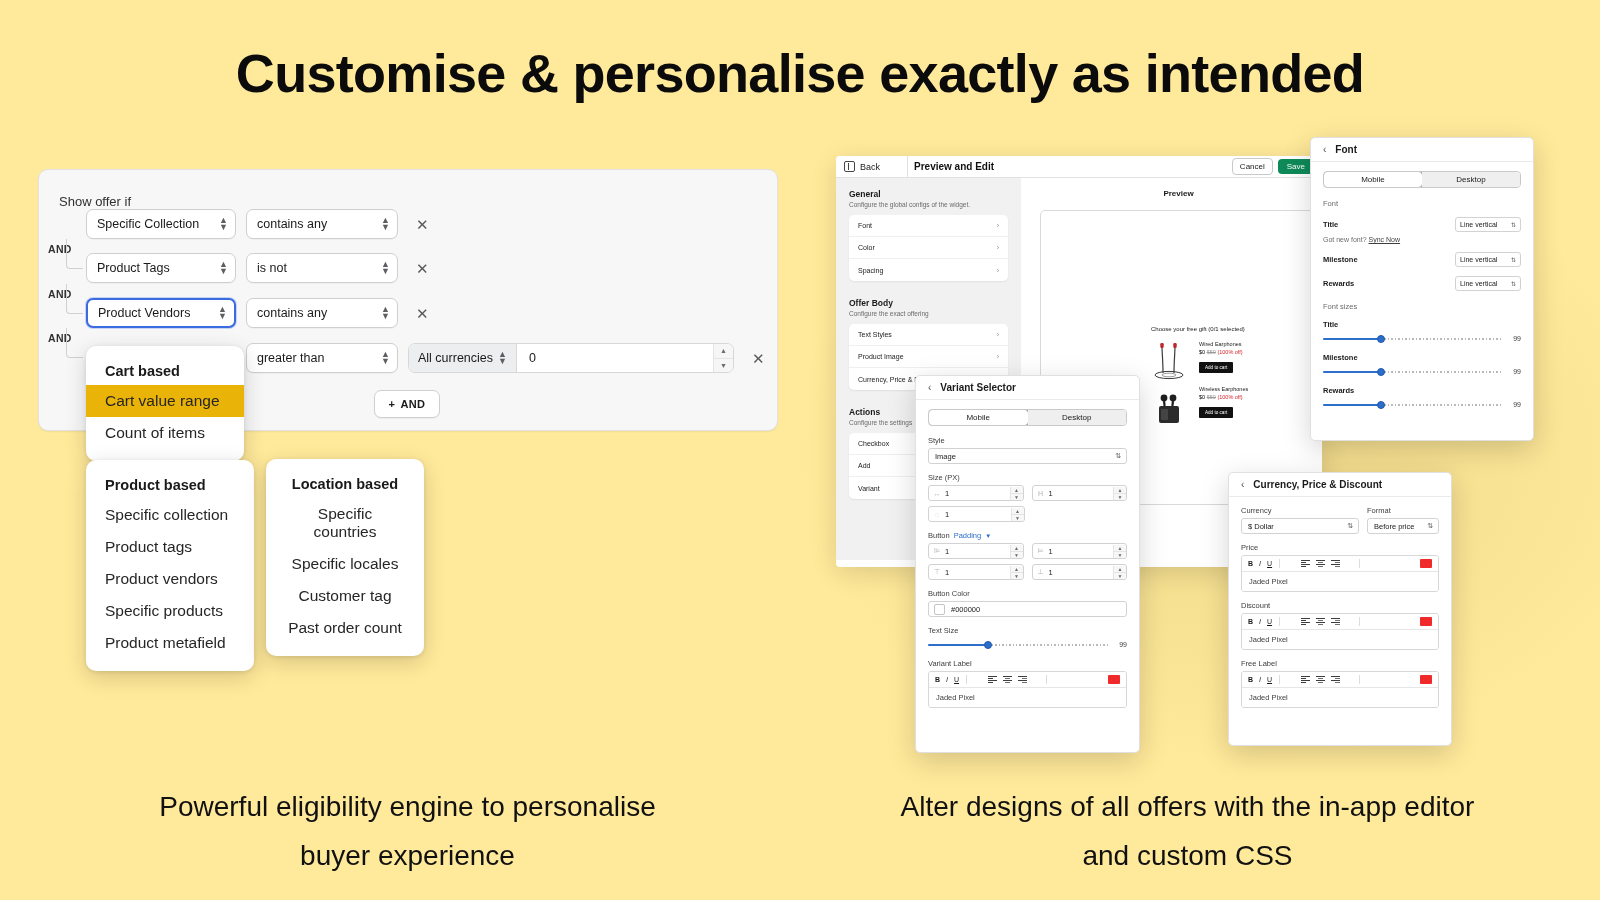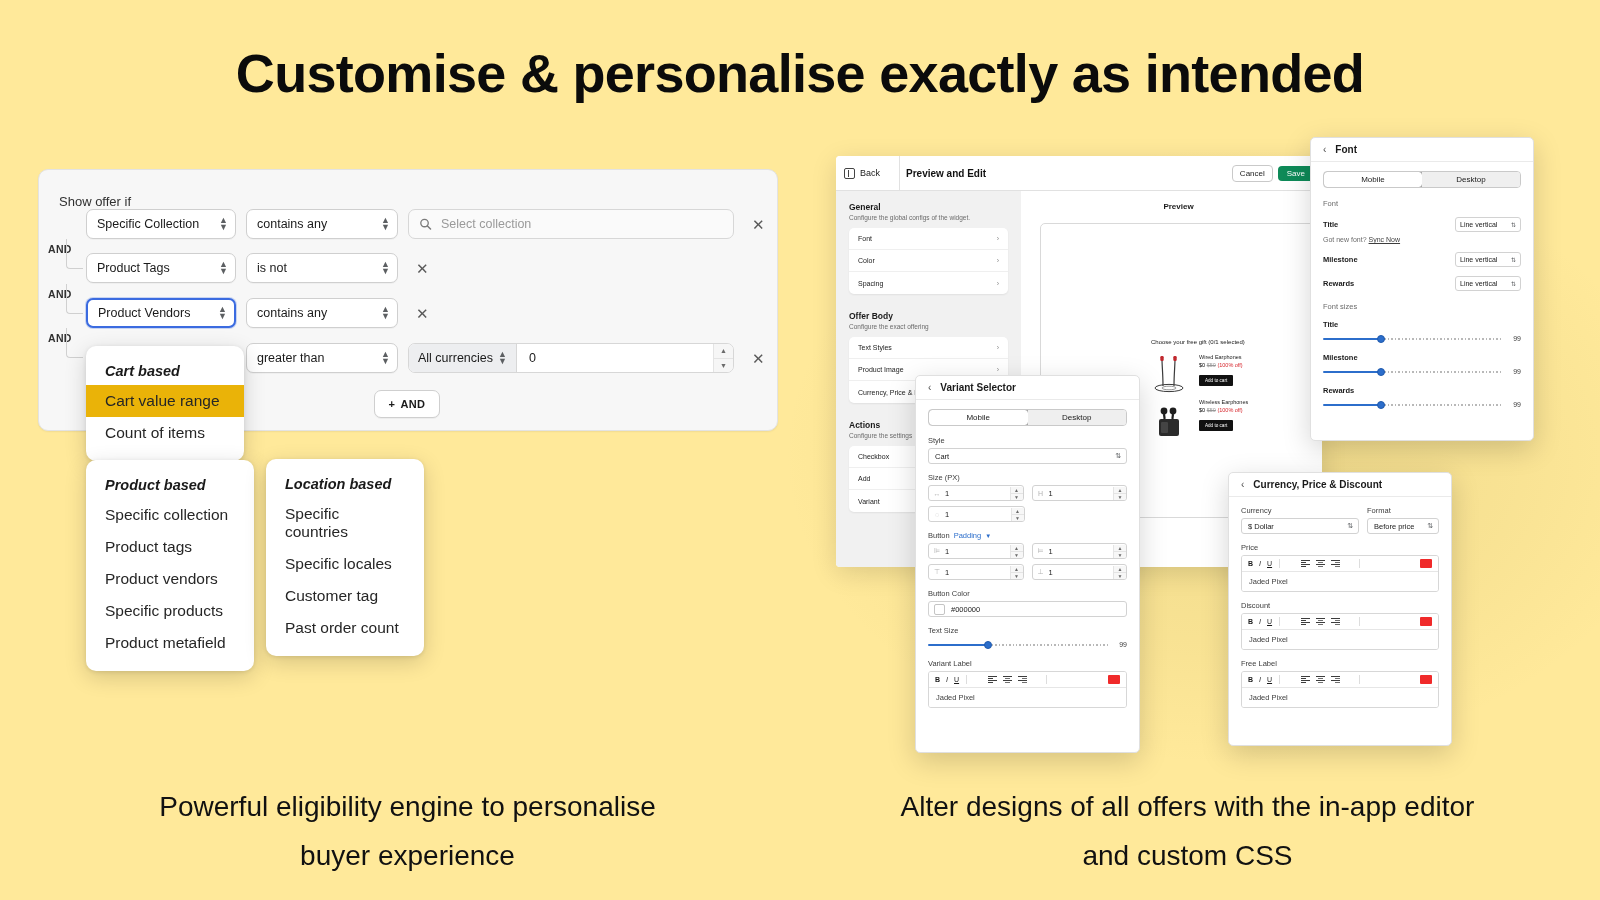--- a/index.html
+++ b/index.html
@@ -111,41 +111,41 @@
     box-shadow: 0 1px 0 rgba(0,0,0,.04);
   }
 
   
   .menu {
     position: absolute; background: #fff; border-radius: 10px;
     box-shadow: 0 6px 22px rgba(0,0,0,.16), 0 1px 4px rgba(0,0,0,.10);
     padding: 12px 0;
   }
   .menu .grp {
-    font-size: 14.5px; font-weight: 700; color: #1a1a1a; padding: 5px 19px 6px; font-style: italic;
+    font-size: 14.5px; font-weight: 700; color: #1a1a1a; padding: 5px 19px 6px;
   }
   .menu .it {
     font-size: 15.5px; color: #262626; padding: 7px 19px;
   }
   .menu .it.hl { background: #eab308; }
 
   #menu-cart { left: 86px; top: 346px; width: 158px; }
   #menu-product { left: 86px; top: 460px; width: 168px; }
-  #menu-location { left: 266px; top: 459px; width: 158px; }
+  #menu-location { left: 266px; top: 459px; width: 158px; text-align: center; }
 
   
   .editor {
     position: absolute; left: 836px; top: 156px; width: 486px; height: 411px;
     background: #fff; border-radius: 4px;
     box-shadow: 0 6px 26px rgba(0,0,0,.13);
     overflow: hidden;
   }
   .ed-topbar {
-    height: 35px; background: #fff; border-bottom: 1px solid #E1E1E1;
-    display: flex; align-items: center; padding: 0 8px; gap: 19px;
+    height: 22px; background: #fff; border-bottom: 1px solid #E1E1E1;
+    display: flex; align-items: center; padding: 0 8px; gap: 27px;
   }
   .ed-back { display: flex; align-items: center; gap: 5px; font-size: 9px; color: #1a1a1a; }
   .ed-back .bicon {
     width: 11px; height: 11px; border: 1px solid #444; border-radius: 2px;
     display: inline-block; position: relative;
   }
   .ed-back .bicon::after {
     content: ""; position: absolute; left: 3px; top: 1px; bottom: 1px;
     border-left: 1px solid #444;
   }
@@ -303,27 +303,20 @@
         <b>▲</b>
         <b>▼</b>
       </span>
   </div>
   <div class="sel w-op">
     <span>contains any</span>
     <span class="caret">
         <b>▲</b>
         <b>▼</b>
       </span>
-  </div>
-  <div class="searchbox">
-    <svg class="mag" viewBox="0 0 16 16">
-        <circle cx="6.8" cy="6.8" r="4.6" fill="none" stroke="#7a7a7a" stroke-width="1.6"></circle>
-        <line x1="10.4" y1="10.4" x2="14.2" y2="14.2" stroke="#7a7a7a" stroke-width="1.8" stroke-linecap="round"></line>
-      </svg>
-    <span>Select collection</span>
   </div>
   <span class="row-x">✕</span>
 </div>
 <div class="and-tag" style="top:243px;">AND</div>
 <div class="elbow" style="top:239px;"></div>
 
 <div class="rule-row" style="top:253px;">
   <div class="sel w-field">
     <span>Product Tags</span>
     <span class="caret">
@@ -536,21 +529,21 @@
     <span>Variant Selector</span>
   </div>
   <div class="panel-body">
     <div class="segctl">
       <div class="on">Mobile</div>
       <div>Desktop</div>
     </div>
 
     <div class="lbl first">Style</div>
     <div class="inp">
-      <span>Cart</span>
+      <span>Image</span>
       <span class="car">⇅</span>
     </div>
 
     <div class="lbl">Size (PX)</div>
     <div class="grid2">
       <div class="stepper">
         <span class="ic">↔</span>
         <span class="vv">1</span>
         <span class="sp">
             <i>▲</i>

